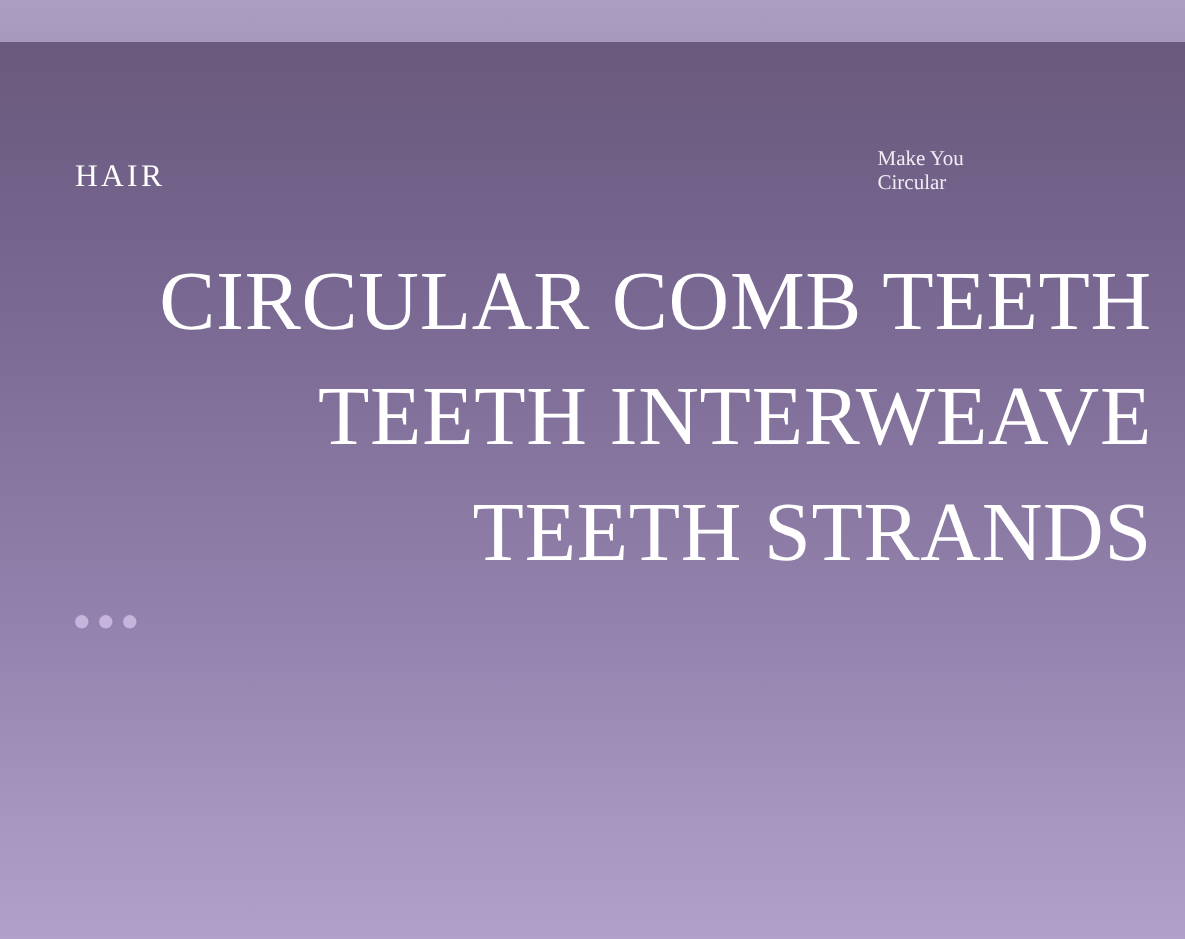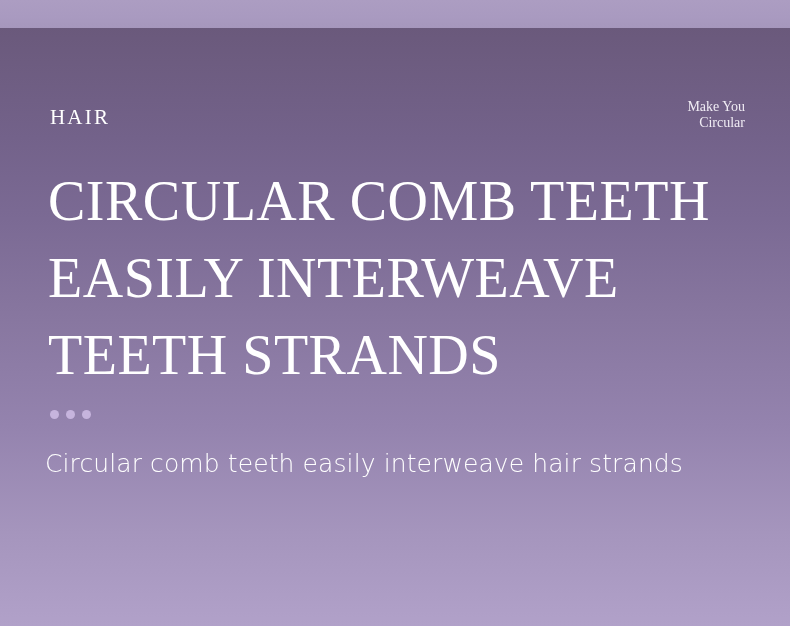--- a/index.html
+++ b/index.html
@@ -55,44 +55,45 @@
     color: #ffffff;
     white-space: nowrap;
   }
 
   
   .tagline {
     position: absolute;
     right: 45px;
     top: 99px;
     width: 160px;
-    text-align: right;
+    text-align: left;
     font-family: "Liberation Serif", serif;
     font-size: 14px;
     line-height: 16px;
     color: #f0ecf4;
   }
   .tagline-line {
     display: block;
     white-space: nowrap;
   }
 
   
   .headline {
     position: absolute;
-    left: 48px;
+    left: 58px;
     top: 163px;
     width: 710px;
     font-family: "Liberation Serif", serif;
     font-weight: normal;
     font-size: 56px;
     line-height: 77px;
     letter-spacing: 0.5px;
     color: #ffffff;
     margin: 0;
+    text-align: right;
   }
   .headline-line {
     display: block;
     white-space: nowrap;
   }
 
   
   .dots {
     position: absolute;
     left: 50px;
@@ -131,25 +132,24 @@
 
   <div class="eyebrow">HAIR</div>
 
   <div class="tagline">
     <span class="tagline-line">Make You</span>
     <span class="tagline-line">Circular</span>
   </div>
 
   <h1 class="headline">
     <span class="headline-line">CIRCULAR COMB TEETH</span>
-    <span class="headline-line">EASILY INTERWEAVE</span>
+    <span class="headline-line">TEETH INTERWEAVE</span>
     <span class="headline-line">TEETH STRANDS</span>
   </h1>
 
   <div class="dots">
     <span class="dot"></span>
     <span class="dot"></span>
     <span class="dot"></span>
   </div>
 
-  <div class="subtitle">Circular comb teeth easily interweave hair strands</div>
 
 </div>
 
 </body></html>

